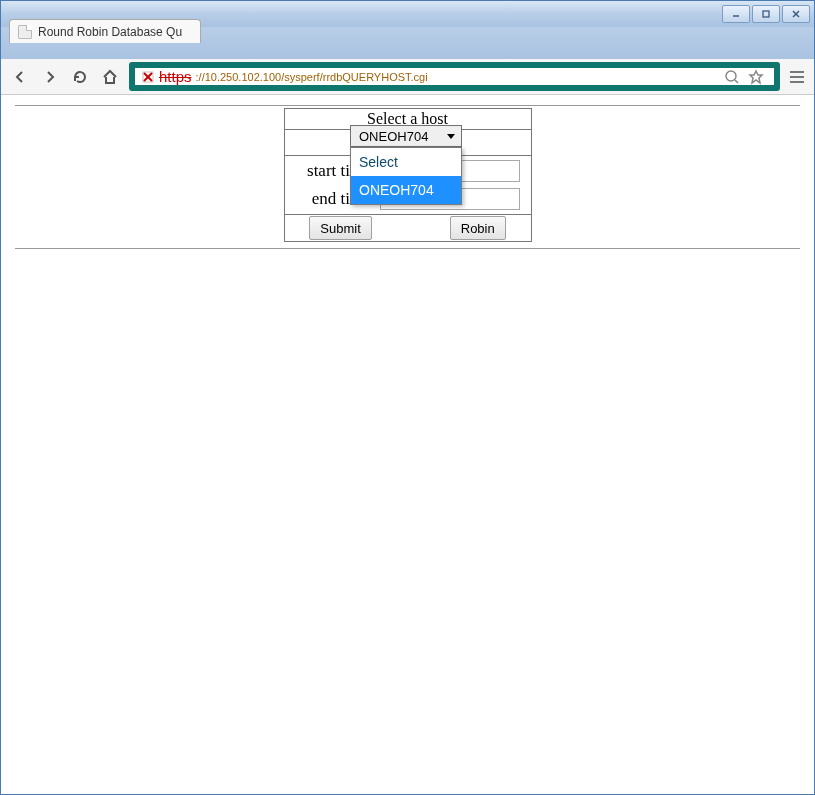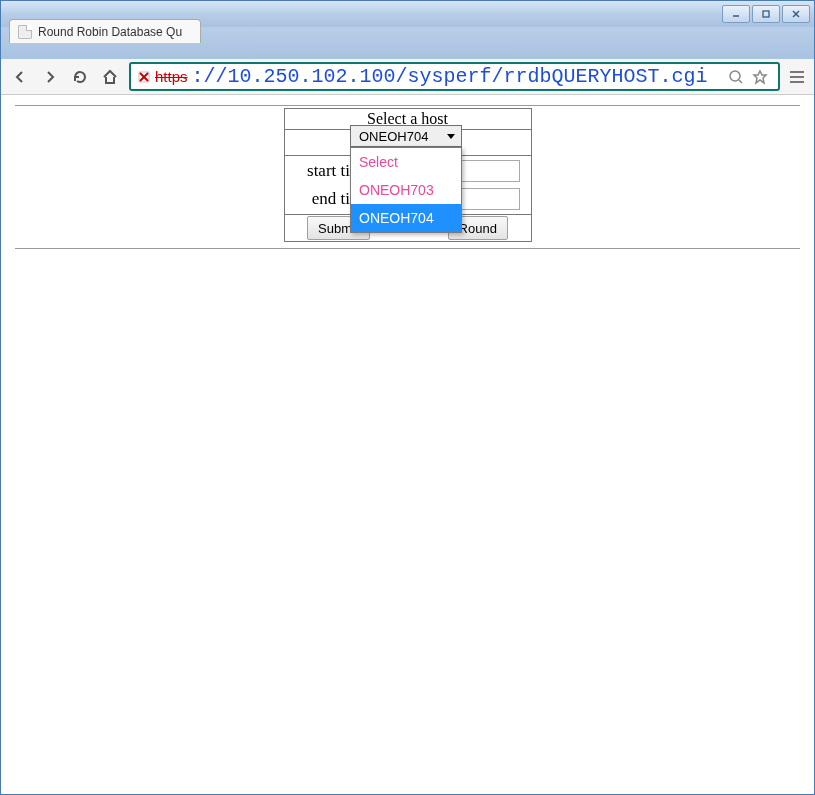--- a/index.html
+++ b/index.html
@@ -79,32 +79,32 @@
     }
     .nav-btn {
       width: 22px; height: 22px;
       display: flex; align-items: center; justify-content: center;
       color: #555;
     }
     .nav-btn svg { width: 16px; height: 16px; stroke: #555; stroke-width: 2; fill: none; }
     .addr-bar {
       flex: 1;
       height: 29px;
-      border: 2px solid #0f766e;
+      border: 6px solid #0f766e;
       border-radius: 3px;
       display: flex;
       align-items: center;
       padding: 0 6px;
       gap: 4px;
       background: #fff;
     }
     .ssl-warn { width: 14px; height: 14px; position: relative; }
     .ssl-warn svg { width: 14px; height: 14px; }
     .url-proto { color: #c00; text-decoration: line-through; font-size: 15px; font-family: Arial;}
-    .url-rest { color: #1d4ed8; font-size: 20px; font-family: Liberation Mono, monospace;}
+    .url-rest { color: #a16207; font-size: 11px; font-family: Liberation Sans, sans-serif;}
     .addr-icons { display: flex; gap: 8px; padding-right: 4px; }
     .addr-icons svg { width: 16px; height: 16px; stroke: #888; fill: none; stroke-width: 1.5; }
     .menu-btn { width: 18px; display: flex; flex-direction: column; gap: 3px; padding: 2px; }
     .menu-btn div { height: 2px; background: #777; }
     
     .content {
       flex: 1;
       background: #fff;
       padding: 8px 14px;
       position: relative;
@@ -166,21 +166,21 @@
       width: 112px;
       background: #fff;
       border: 1px solid #7a7a7a;
       box-shadow: 2px 2px 4px rgba(0,0,0,0.25);
       font-family: Arial, sans-serif;
       font-size: 14px;
       z-index: 100;
     }
     .dd-item {
       padding: 6px 8px;
-      color: #ec4899;
+      color: #0c4a6e;
     }
     .dd-item.sel {
       background: #1e90ff;
       color: #fff;
     }
     .select-display {
       position: absolute;
       left: 349px;
       top: 30px;
       width: 112px;
@@ -305,31 +305,30 @@
           <div class="time-row">
             <span class="time-label">end time:</span>
             <input class="time-input" value="6:10" style="">
           </div>
         </td>
       </tr>
       <tr>
         <td class="btn-row">
           <button class="form-btn">Submit</button>
           <span style="display:inline-block; width:70px"></span>
-          <button class="form-btn">Round</button>
+          <button class="form-btn">Robin</button>
         </td>
       </tr>
     </tbody>
       </table>
     <hr class="sep" style="margin-top:6px;">
 
     <div class="select-display">
       <span>ONEOH704</span>
       <span class="caret"></span>
     </div>
 
     <div class="dropdown-open" id="dropdown-list">
         <div class="dd-item">Select</div>
-        <div class="dd-item">ONEOH703</div>
         <div class="dd-item sel">ONEOH704</div>
       </div>
   </div>
 </div>
 
 </body></html>

